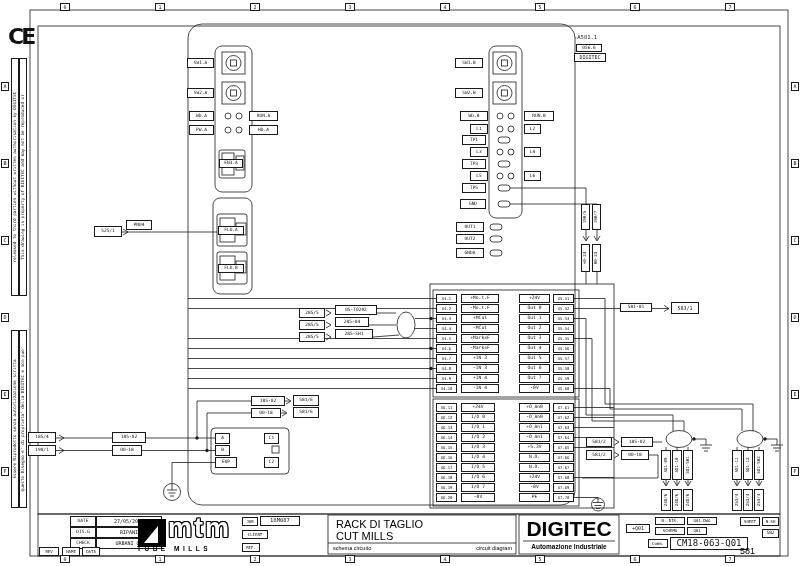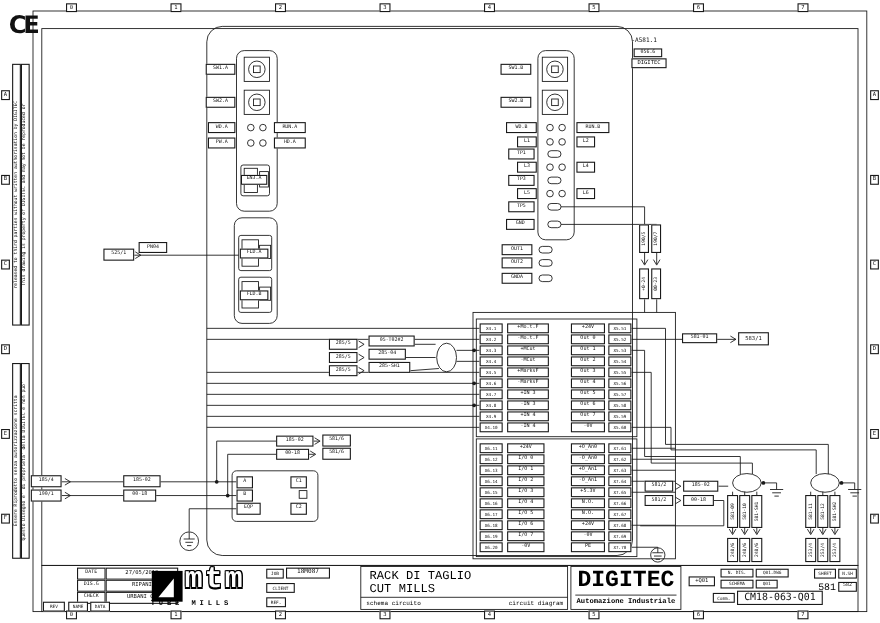--- a/index.html
+++ b/index.html
@@ -5,21 +5,21 @@
   html,body{margin:0;padding:0;background:#fff}
   #app{position:relative;width:800px;height:566px;background:#fff;overflow:hidden;
        font-family:"DejaVu Sans Mono",monospace;color:#111}
   #wires{position:absolute;left:0;top:0}
   .w{fill:none;stroke:#1a1a1a;stroke-width:0.8}
   .f{fill:#1a1a1a;stroke:none}
   .lbl{position:absolute;border:0.6px solid #1a1a1a;background:#fff;box-sizing:border-box;
        display:flex;align-items:center;justify-content:center;white-space:nowrap;
        font-family:"DejaVu Sans Mono",monospace;line-height:1;color:#111}
   .v{transform-origin:0 0;transform:rotate(-90deg)}
-  .t{position:absolute;white-space:nowrap;font-family:Liberation Mono, monospace;color:#000}
+  .t{position:absolute;white-space:nowrap;font-family:Liberation Sans, sans-serif;color:#000}
   .mtmbox{position:absolute;background:#000}
   .tri{position:absolute;left:6px;bottom:4px;width:0;height:0;
        border-left:14px solid transparent;border-bottom:17px solid #fff}
   .ce{position:absolute;font-family:"DejaVu Sans",sans-serif;font-weight:bold;
       font-size:22px;letter-spacing:-3px}
   .outline{color:#fff;text-shadow:-1px 0 #000,1px 0 #000,0 -1px #000,0 1px #000,
            -1px -1px #000,1px 1px #000,-1px 1px #000,1px -1px #000}
 </style>
 </head>
 <body>
@@ -201,21 +201,21 @@
       <path d="M745,481 L748,486 L751,481" class="w"></path>
       <line x1="759" y1="447" x2="759" y2="450" class="w"></line>
       <line x1="759" y1="480" x2="759" y2="485" class="w"></line>
       <path d="M756,481 L759,486 L762,481" class="w"></path>
       <rect x="328" y="515" width="188" height="39" rx="0" class="w"></rect>
       <rect x="519" y="515" width="100" height="39" rx="0" class="w"></rect>
       <line x1="328" y1="543" x2="516" y2="543" class="w"></line>
       <line x1="523" y1="541" x2="615" y2="541" class="w"></line>
     </svg>
 
-  <div class="ce" style="left:8px;top:11px">CE</div>
+  <div class="ce" style="left:8px;top:24px">CE</div>
   <div class="lbl v" style="left:19px;top:296px;width:238px;height:8px;font-size:4.3px">This drawing is property of DIGITEC and may not be reproduced or</div>
   <div class="lbl v" style="left:11px;top:296px;width:238px;height:8px;font-size:4.3px">released to third parties without written authorisation by DIGITEC</div>
   <div class="lbl v" style="left:19px;top:508px;width:178px;height:8px;font-size:4.3px">Questo Disegno e' di proprieta' della DIGITEC e non puo'</div>
   <div class="lbl v" style="left:11px;top:508px;width:178px;height:8px;font-size:4.3px">Essere Riprodotto senza autorizzazione scritta</div>
 
   <div id="labels">
       <div class="lbl" style="left: 60px; top: 3px; width: 10px; height: 8px; font-size: 5px;">0</div>
       <div class="lbl" style="left: 60px; top: 555px; width: 10px; height: 8px; font-size: 5px;">0</div>
       <div class="lbl" style="left: 155px; top: 3px; width: 10px; height: 8px; font-size: 5px;">1</div>
       <div class="lbl" style="left: 155px; top: 555px; width: 10px; height: 8px; font-size: 5px;">1</div>
@@ -428,17 +428,17 @@
     <div class="t" style="left:519px;top:543px;width:100px;text-align:center;font-weight:bold;font-size:6.5px">Automazione Industriale</div>
 
     <div class="lbl" style="left:626px;top:524px;width:24px;height:9px;font-size:5px">+Q01</div>
     <div class="lbl" style="left:655px;top:517px;width:30px;height:8px;font-size:4px">N. DIS.</div>
     <div class="lbl" style="left:687px;top:517px;width:30px;height:8px;font-size:4px">Q01.DWG</div>
     <div class="lbl" style="left:655px;top:527px;width:30px;height:8px;font-size:4px">SCHEMA</div>
     <div class="lbl" style="left:687px;top:527px;width:20px;height:8px;font-size:4px">Q01</div>
     <div class="lbl" style="left:648px;top:539px;width:20px;height:9px;font-size:4px">Comm.</div>
     <div class="lbl" style="left:670px;top:537px;width:78px;height:13px;font-size:9px">CM18-063-Q01</div>
     <div class="lbl" style="left:740px;top:517px;width:20px;height:9px;font-size:4px">SHEET</div>
-    <div class="t" style="left:740px;top:529px;width:20px;text-align:right;font-size:9px">581</div>
+    <div class="t" style="left:740px;top:546px;width:20px;text-align:left;font-size:9px">581</div>
     <div class="lbl" style="left:762px;top:517px;width:17px;height:9px;font-size:4px">N.SH</div>
     <div class="lbl" style="left:762px;top:529px;width:17px;height:9px;font-size:4.5px">582</div>
   </div>
 </div>
 
 </body></html>

